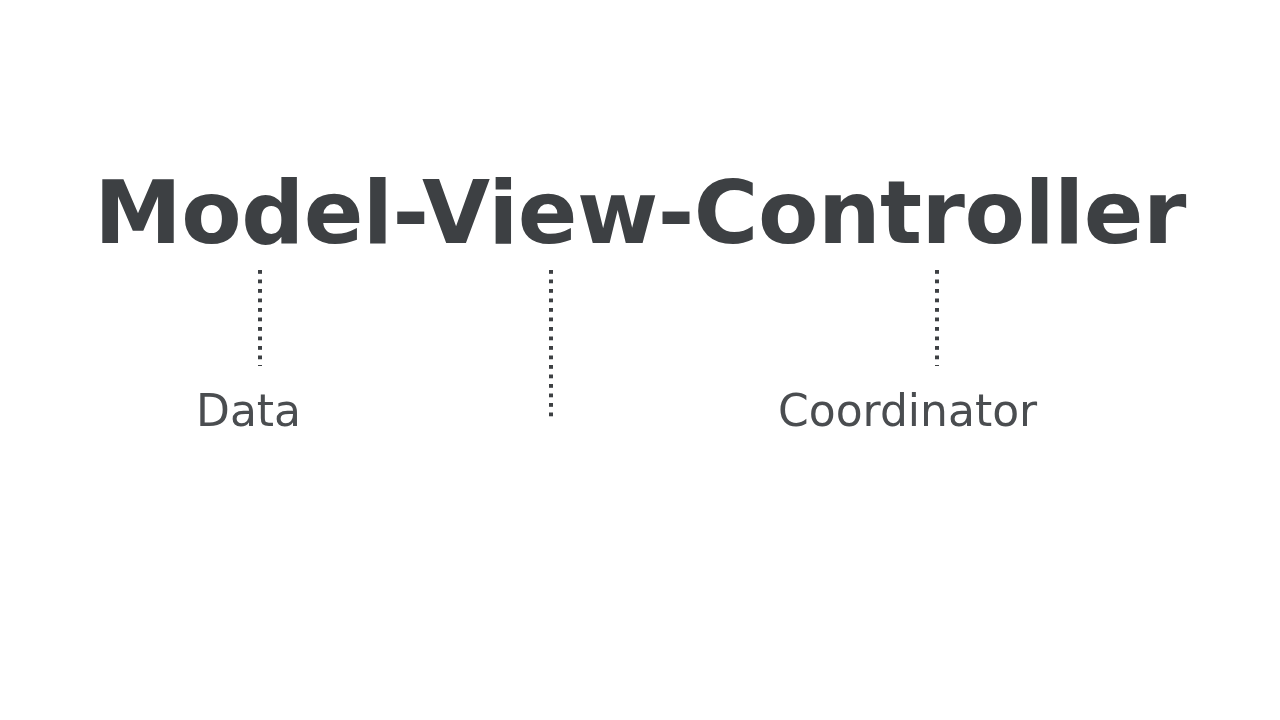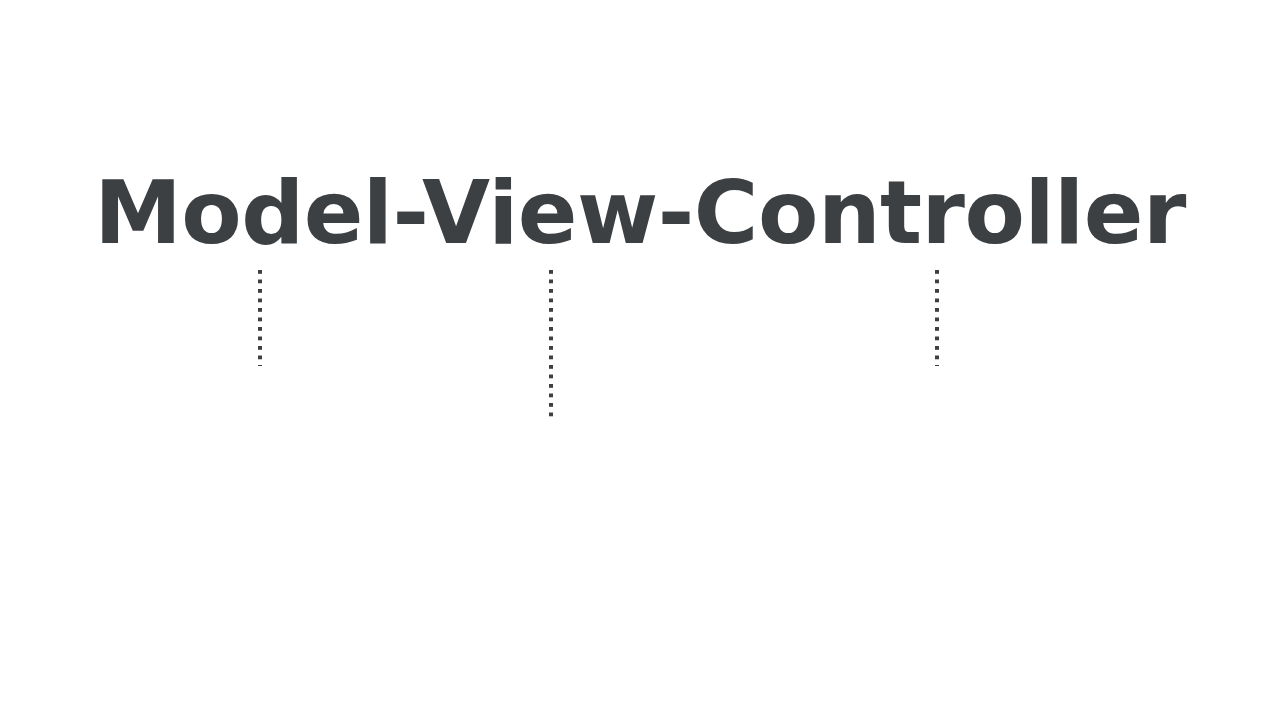--- a/index.html
+++ b/index.html
@@ -102,16 +102,18 @@
 <div id="canvas">
 
   <div class="diagram-title">Model-View-Controller</div>
 
   <div class="connector connector-model"></div>
 
   <div class="connector connector-view"></div>
 
   <div class="connector connector-controller"></div>
 
+  <div class="leaf-label label-data">Data</div>
 
 
+  <div class="leaf-label label-coordinator">Coordinator</div>
 
 </div>
 
 </body></html>

